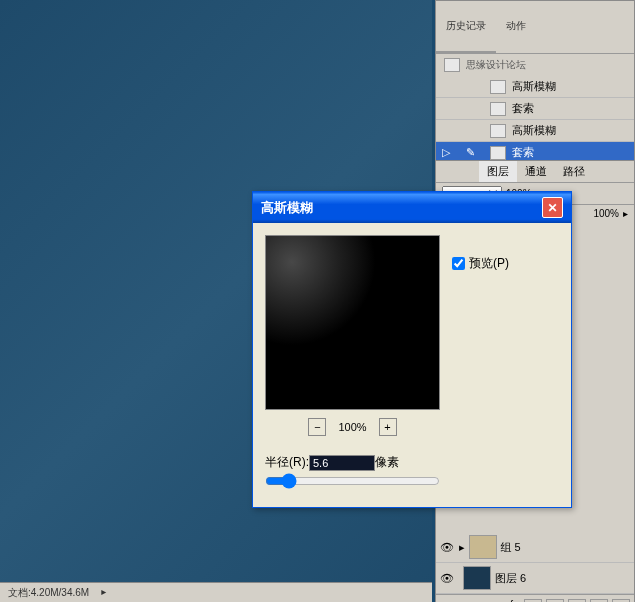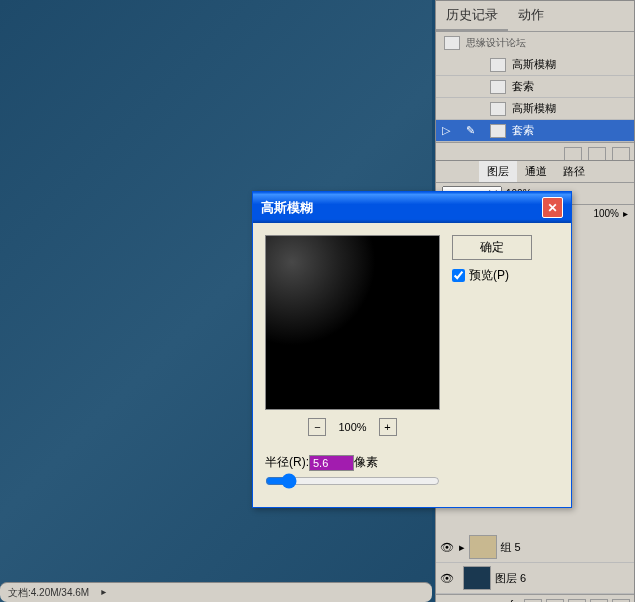--- a/index.html
+++ b/index.html
@@ -3,21 +3,21 @@
 <meta charset="utf-8">
 <style>
 * { margin: 0; padding: 0; box-sizing: border-box; font-family: "Microsoft YaHei", sans-serif; }
 body { width: 635px; height: 602px; background: #1a4a6e; position: relative; overflow: hidden; }
 
 .canvas-area { position: absolute; left: 0; top: 0; width: 432px; height: 602px; background: linear-gradient(135deg, #1e4a6a 0%, #2a5878 50%, #1e4a6a 100%); }
 
 
 .history-panel { position: absolute; right: 0; top: 0; width: 200px; background: #d4d0c8; border: 1px solid #8a8a8a; font-size: 11px; }
 .history-tabs { display: flex; background: #d4d0c8; border-bottom: 1px solid #999; }
-.history-tab { padding: 5px 10px; font-size: 13px; color: #333; }
+.history-tab { padding: 18px 10px; font-size: 10px; color: #333; }
 .history-tab.active { border-bottom: 2px solid #999; }
 .history-header { padding: 4px 8px; display: flex; gap: 6px; color: #555; font-size: 10px; }
 .history-items { background: #d4d0c8; }
 .history-item { display: flex; align-items: center; padding: 3px 6px; border-bottom: 1px solid #bbb; gap: 6px; }
 .history-item.selected { background: #3169c6; color: #fff; }
 .history-icon { width: 16px; height: 14px; background: #e8e8e8; border: 1px solid #999; display: inline-block; }
 .history-col { width: 18px; height: 14px; display: inline-block; }
 .history-bottom { display: flex; justify-content: flex-end; padding: 4px; gap: 6px; border-top: 1px solid #999; }
 .history-btn { width: 18px; height: 16px; background: #d4d0c8; border: 1px solid #999; }
 
@@ -41,27 +41,27 @@
 .dialog { position: absolute; left: 252px; top: 191px; width: 320px; background: #ece9d8; border: 1px solid #0054e3; box-shadow: 2px 2px 6px rgba(0,0,0,0.3); }
 .dialog-titlebar { background: linear-gradient(to bottom, #0058e6 0%, #3d91ff 8%, #0054e3 40%, #0054e3 88%, #0040ab 100%); color: #fff; padding: 5px 8px; display: flex; justify-content: space-between; align-items: center; font-size: 13px; font-weight: bold; }
 .close-btn { width: 21px; height: 21px; background: #e45648; border: 1px solid #fff; color: #fff; display: flex; align-items: center; justify-content: center; font-size: 12px; cursor: pointer; border-radius: 2px; }
 .dialog-body { padding: 12px; display: flex; gap: 12px; }
 .preview-area { display: flex; flex-direction: column; align-items: center; }
 .preview-box { width: 175px; height: 175px; background: #000; border: 1px solid #888; margin-bottom: 8px; background: radial-gradient(ellipse at 15% 15%, rgba(120,120,120,0.6) 0%, rgba(0,0,0,1) 40%), radial-gradient(ellipse at 85% 10%, rgba(100,100,100,0.5) 0%, rgba(0,0,0,1) 35%), #000; }
 .zoom-controls { display: flex; align-items: center; gap: 12px; font-size: 11px; }
 .zoom-btn { width: 18px; height: 18px; border: 1px solid #888; background: #ece9d8; display: flex; align-items: center; justify-content: center; cursor: pointer; }
 .dialog-right { display: flex; flex-direction: column; gap: 6px; }
 .dlg-btn { width: 80px; padding: 3px 0; background: #ece9d8; border: 1px solid #888; font-size: 12px; cursor: pointer; }
-.preview-check { display: flex; align-items: center; gap: 4px; font-size: 12px; margin-top: 1px; }
+.preview-check { display: flex; align-items: center; gap: 4px; font-size: 12px; margin-top: 20px; }
 .radius-row { padding: 6px 12px 2px; display: flex; align-items: center; font-size: 12px; }
-.radius-input { width: 45px; background: #a21caf; color: #fff; border: 1px solid #888; padding: 1px 3px; font-size: 11px; }
+.radius-input { width: 66px; background: #0f172a; color: #fff; border: 1px solid #888; padding: 1px 3px; font-size: 11px; }
 .slider-row { padding: 0 12px 14px; }
 .slider { width: 175px; }
 
-.status-bar { position: absolute; left: 0; bottom: 0; width: 432px; height: 20px; background: #d4d0c8; border-top: 1px solid #888; font-size: 10px; padding: 3px 8px; color: #333; display: flex; gap: 12px; border-radius: 7px; }
+.status-bar { position: absolute; left: 0; bottom: 0; width: 432px; height: 20px; background: #d4d0c8; border-top: 1px solid #888; font-size: 10px; padding: 3px 8px; color: #333; display: flex; gap: 12px; }
 
 .watermark { position: absolute; right: 25px; top: 12px; font-size: 10px; color: #888; }
 </style>
 </head>
 <body>
 
 <div class="canvas-area"></div>
 
 <div class="watermark">WWW.MISSYUAN.COM</div>
 
@@ -152,21 +152,20 @@
   <div class="dialog-body">
     <div class="preview-area">
       <div class="preview-box"></div>
       <div class="zoom-controls">
         <span class="zoom-btn">−</span>
         <span>100%</span>
         <span class="zoom-btn">+</span>
       </div>
     </div>
     <div class="dialog-right">
-      <button class="dlg-btn">确定</button>
       <label class="preview-check">
         <input type="checkbox" checked="" style="">
         <span>预览(P)</span>
       </label>
     </div>
   </div>
   <div class="radius-row">
     <span>半径(R):</span>
     <input class="radius-input" value="5.6" style="">
     <span>像素</span>

